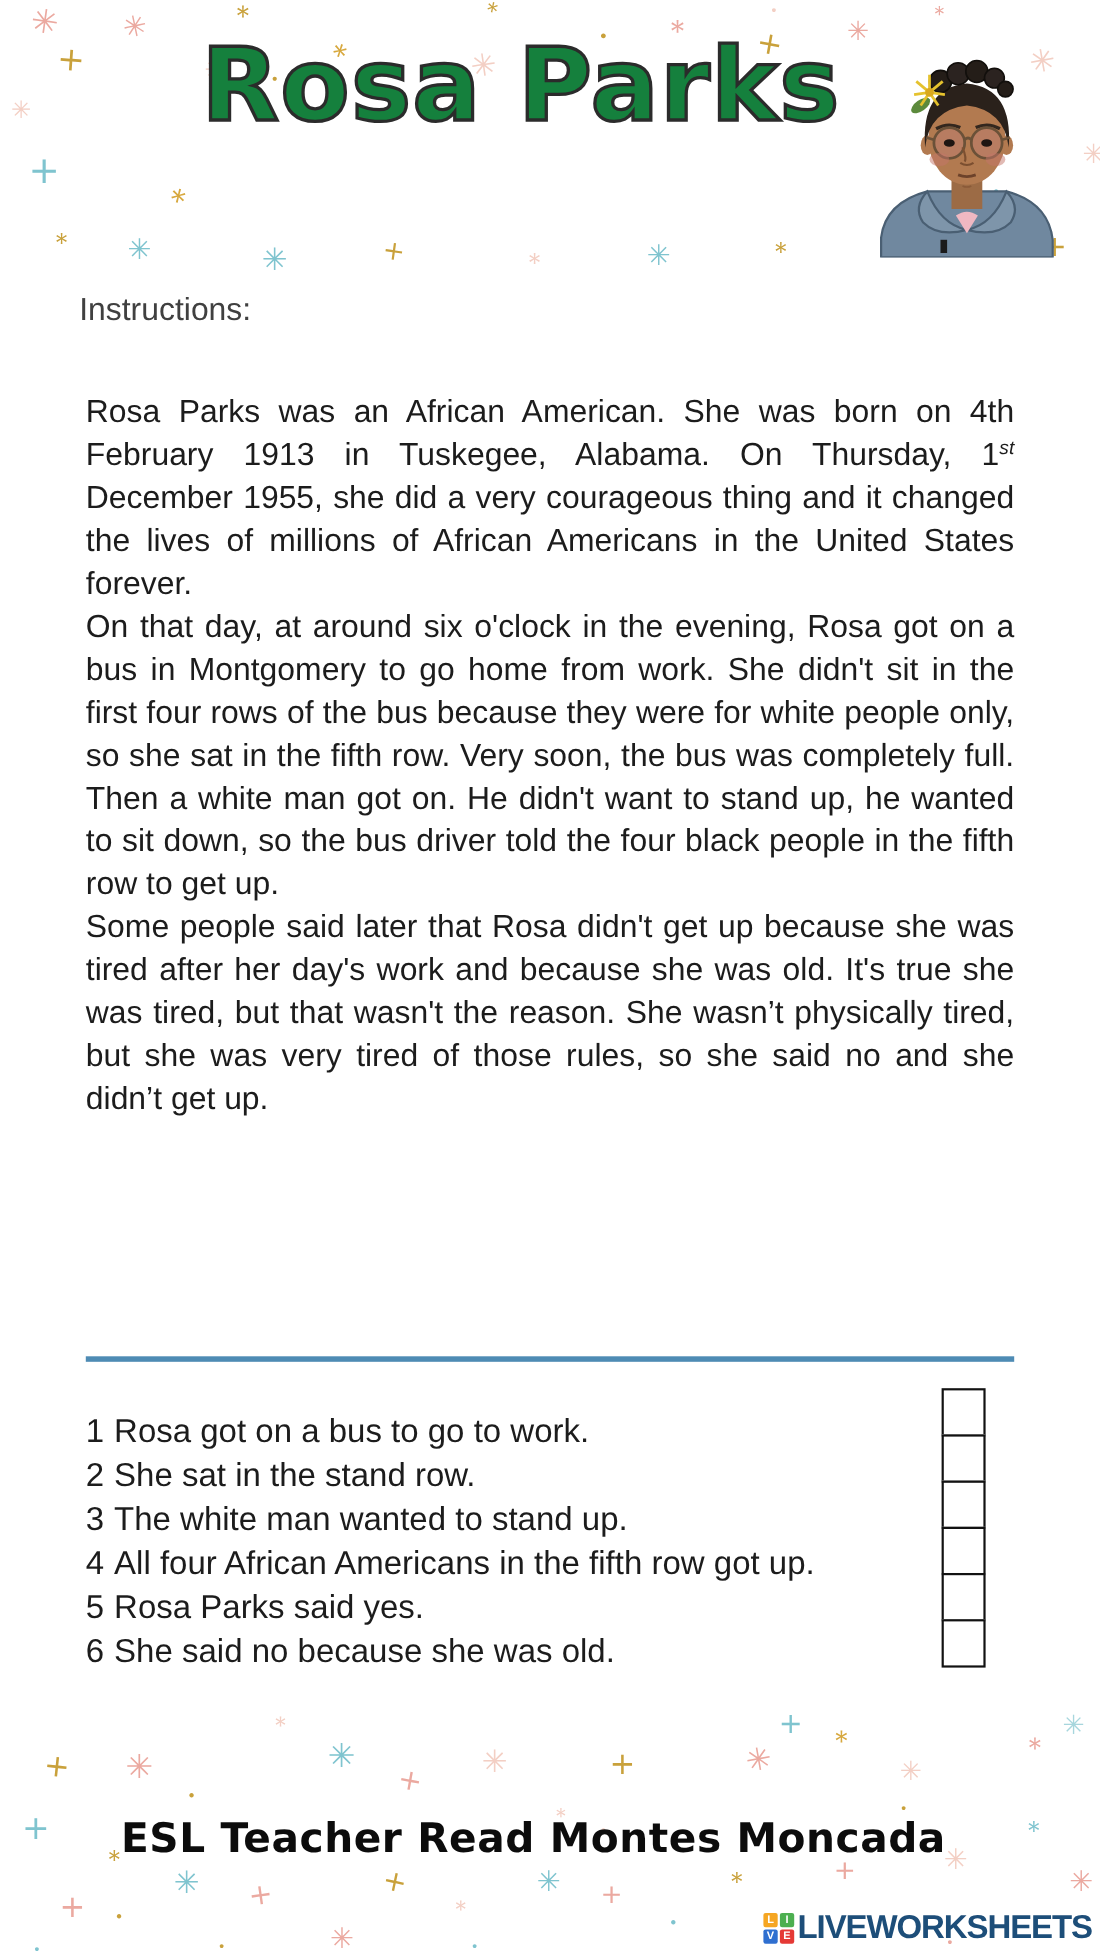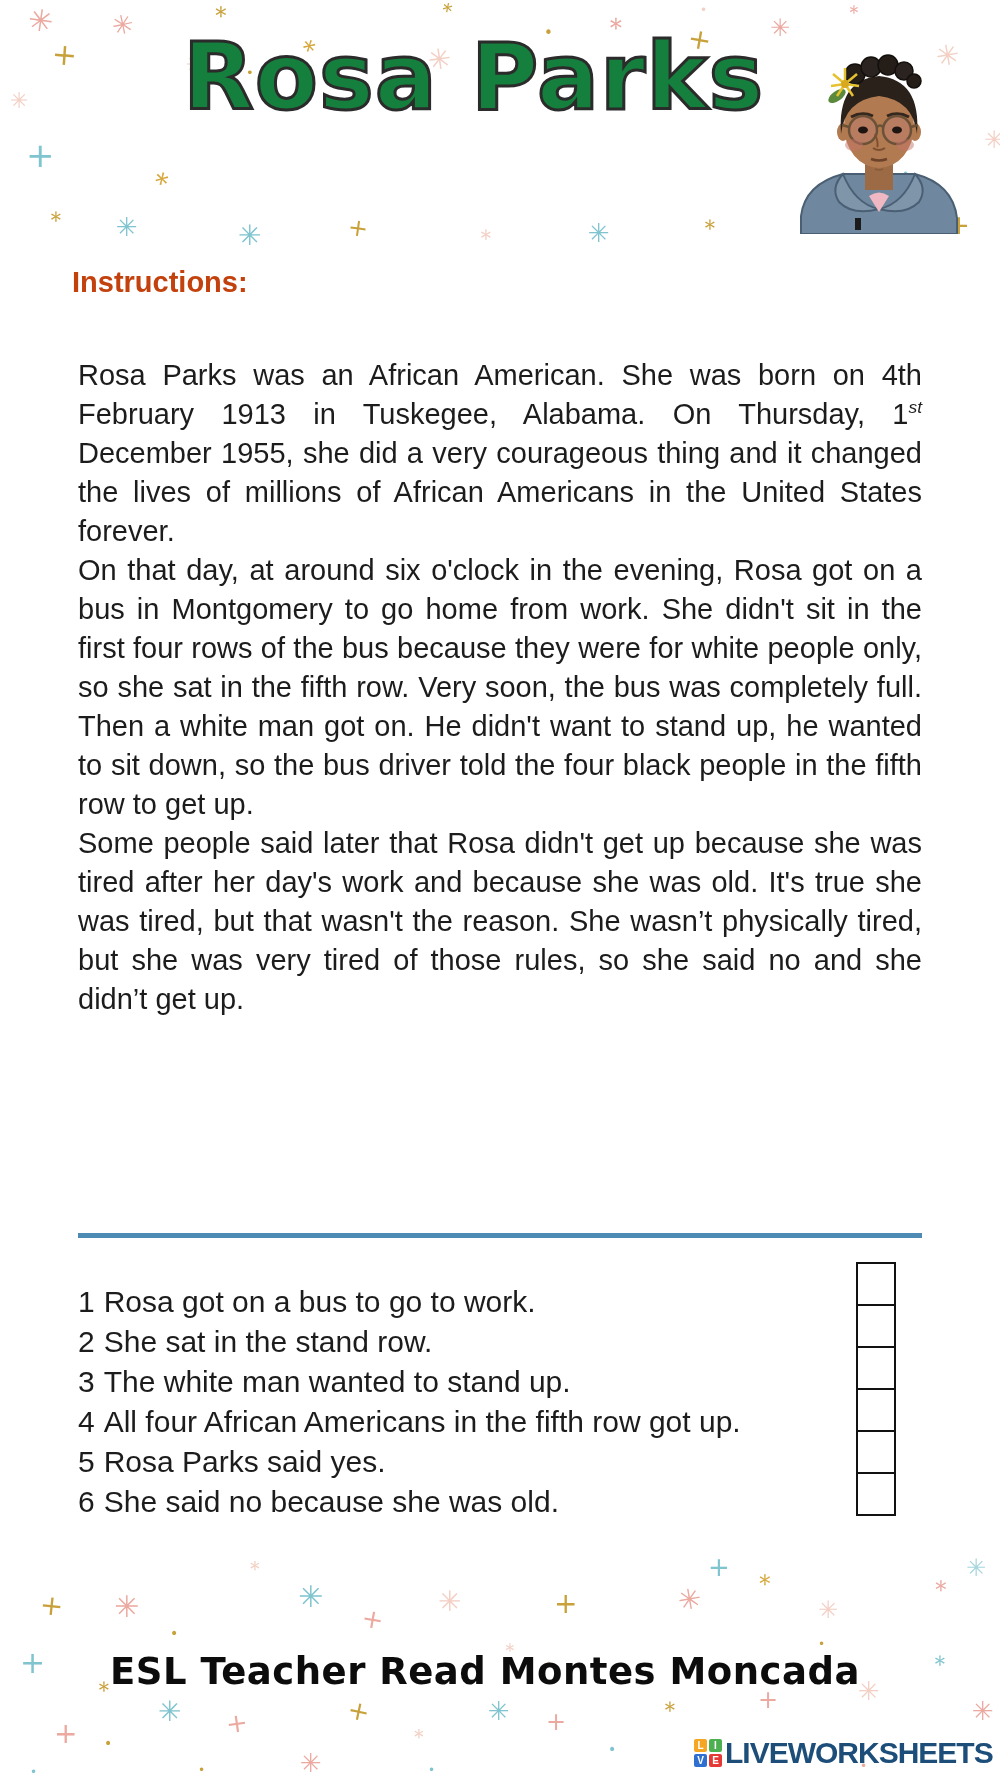--- a/index.html
+++ b/index.html
@@ -15,21 +15,21 @@
   .title {
     position:absolute; left:183px; top:24px; z-index:1;
     font-family:"DejaVu Sans", sans-serif; font-weight:bold; font-size:92px;
     letter-spacing:1px; color:#15803d;
     -webkit-text-stroke:3px #2b2b2b;
   }
   .portrait { position:absolute; left:795px; top:46px; width:168px; height:188px; z-index:1; }
 
   
   .instructions { position:absolute; left:72px; top:266px; z-index:1; }
-  .instructions .heading { font-weight:bold; font-size:29px; color:#c2410c; }
+  .instructions .heading { font-weight:normal; font-size:29px; color:#404040; }
   .instructions .line { font-size:29px; margin-top:7px; }
 
   
   .passage {
     position:absolute; left:78px; top:356px; width:844px; z-index:1;
     font-size:29px; line-height:39px; text-align:justify; color:#1c1c1c;
   }
   .passage p { margin:0; }
   .passage sup { font-size:60%; line-height:0;font-style:italic; }
 

